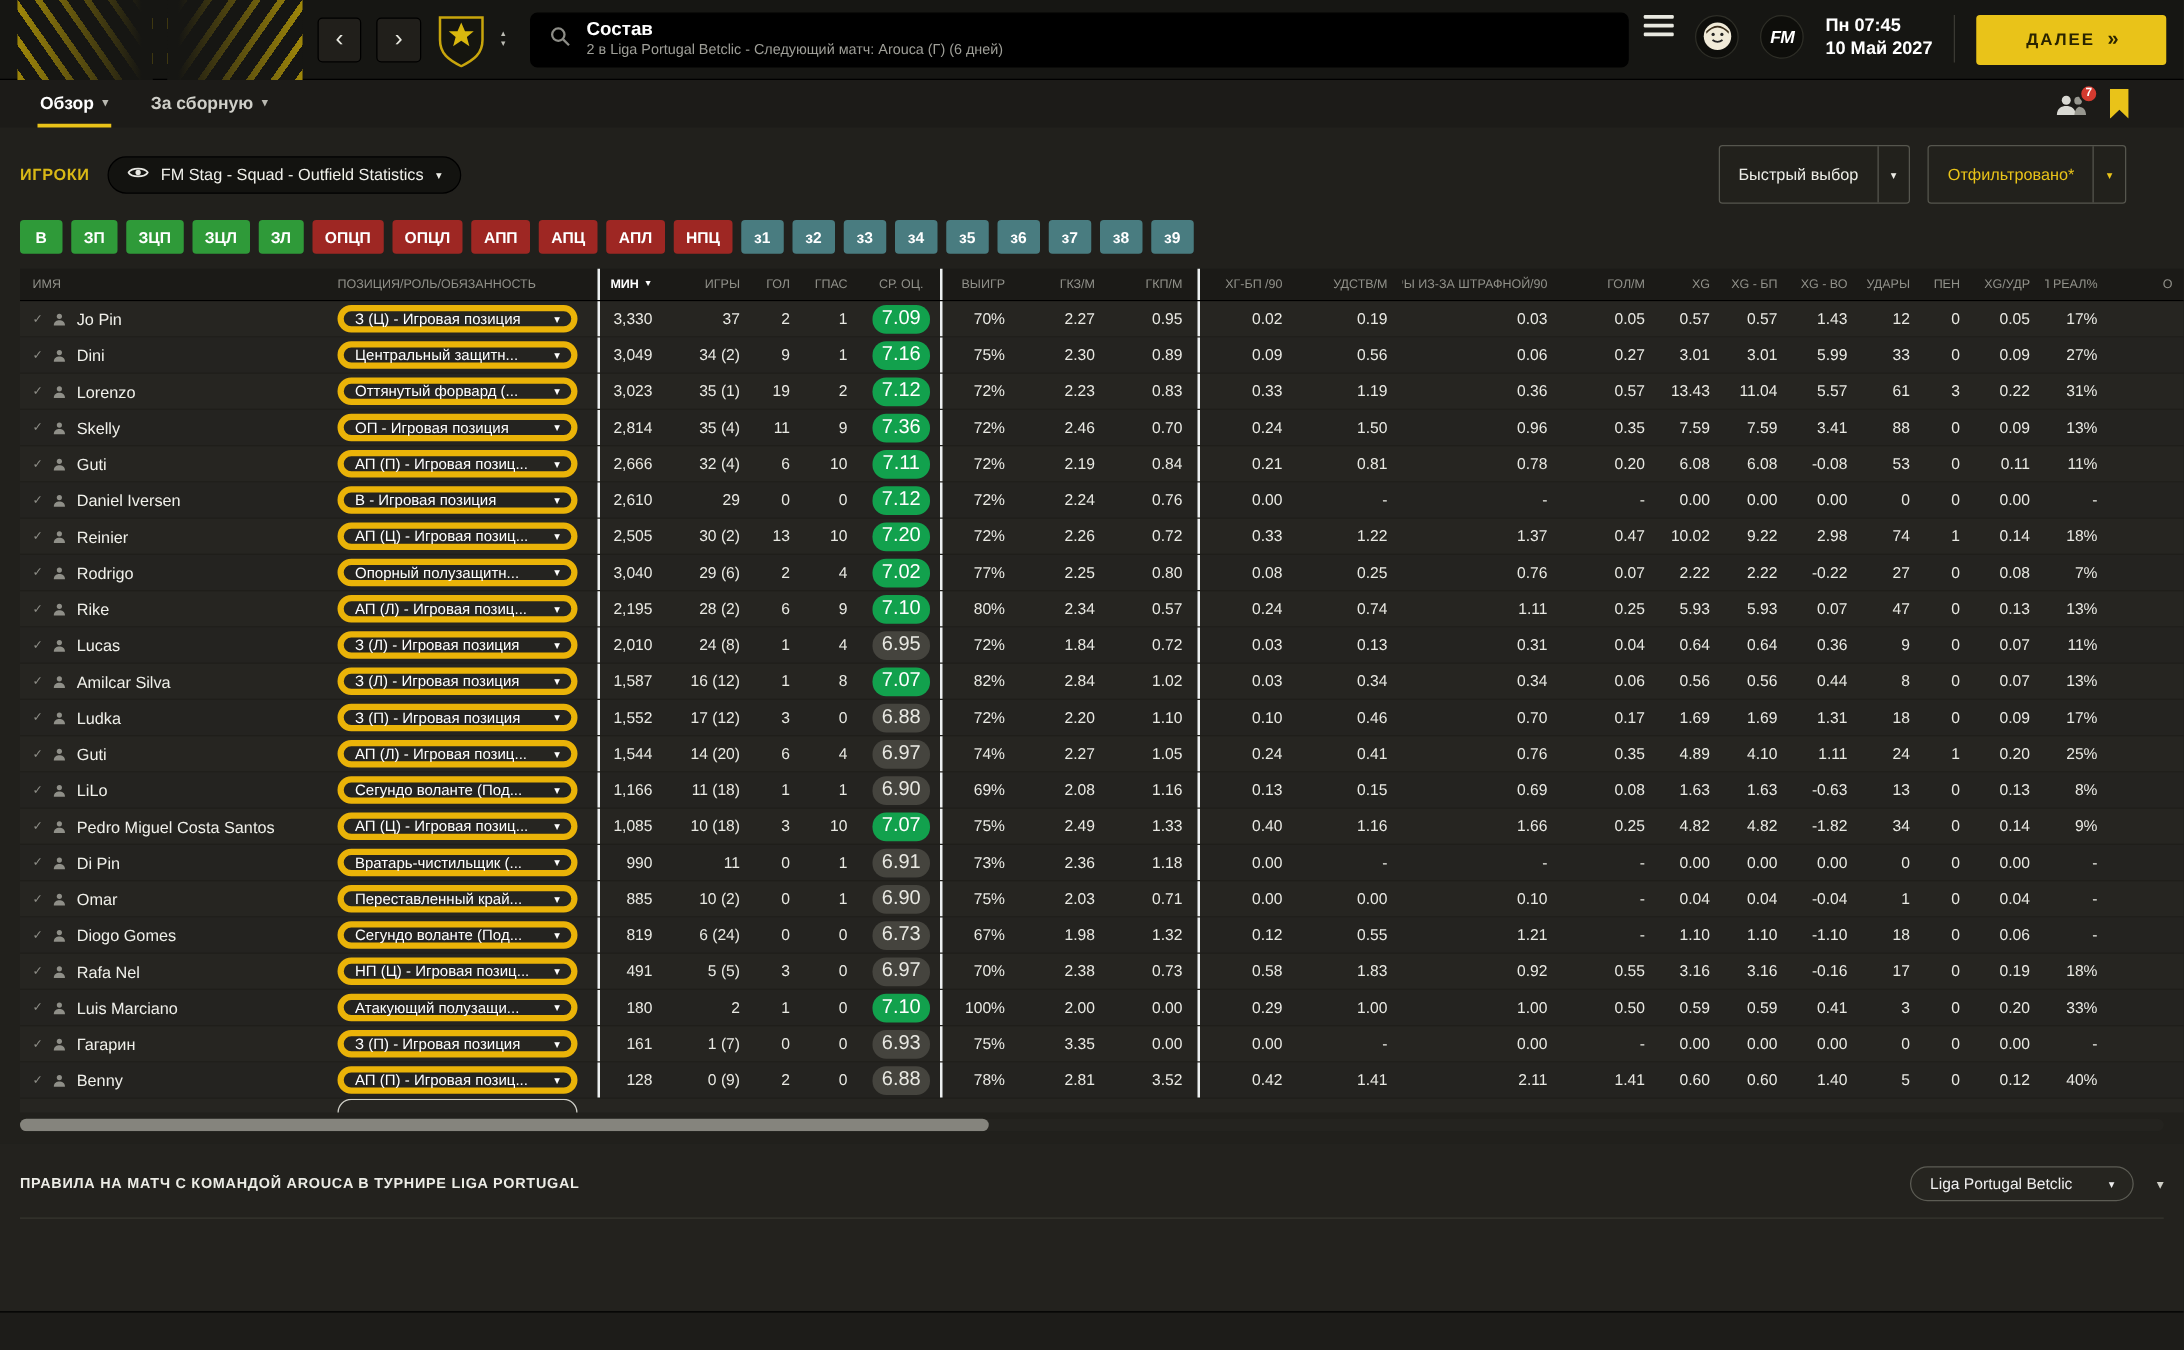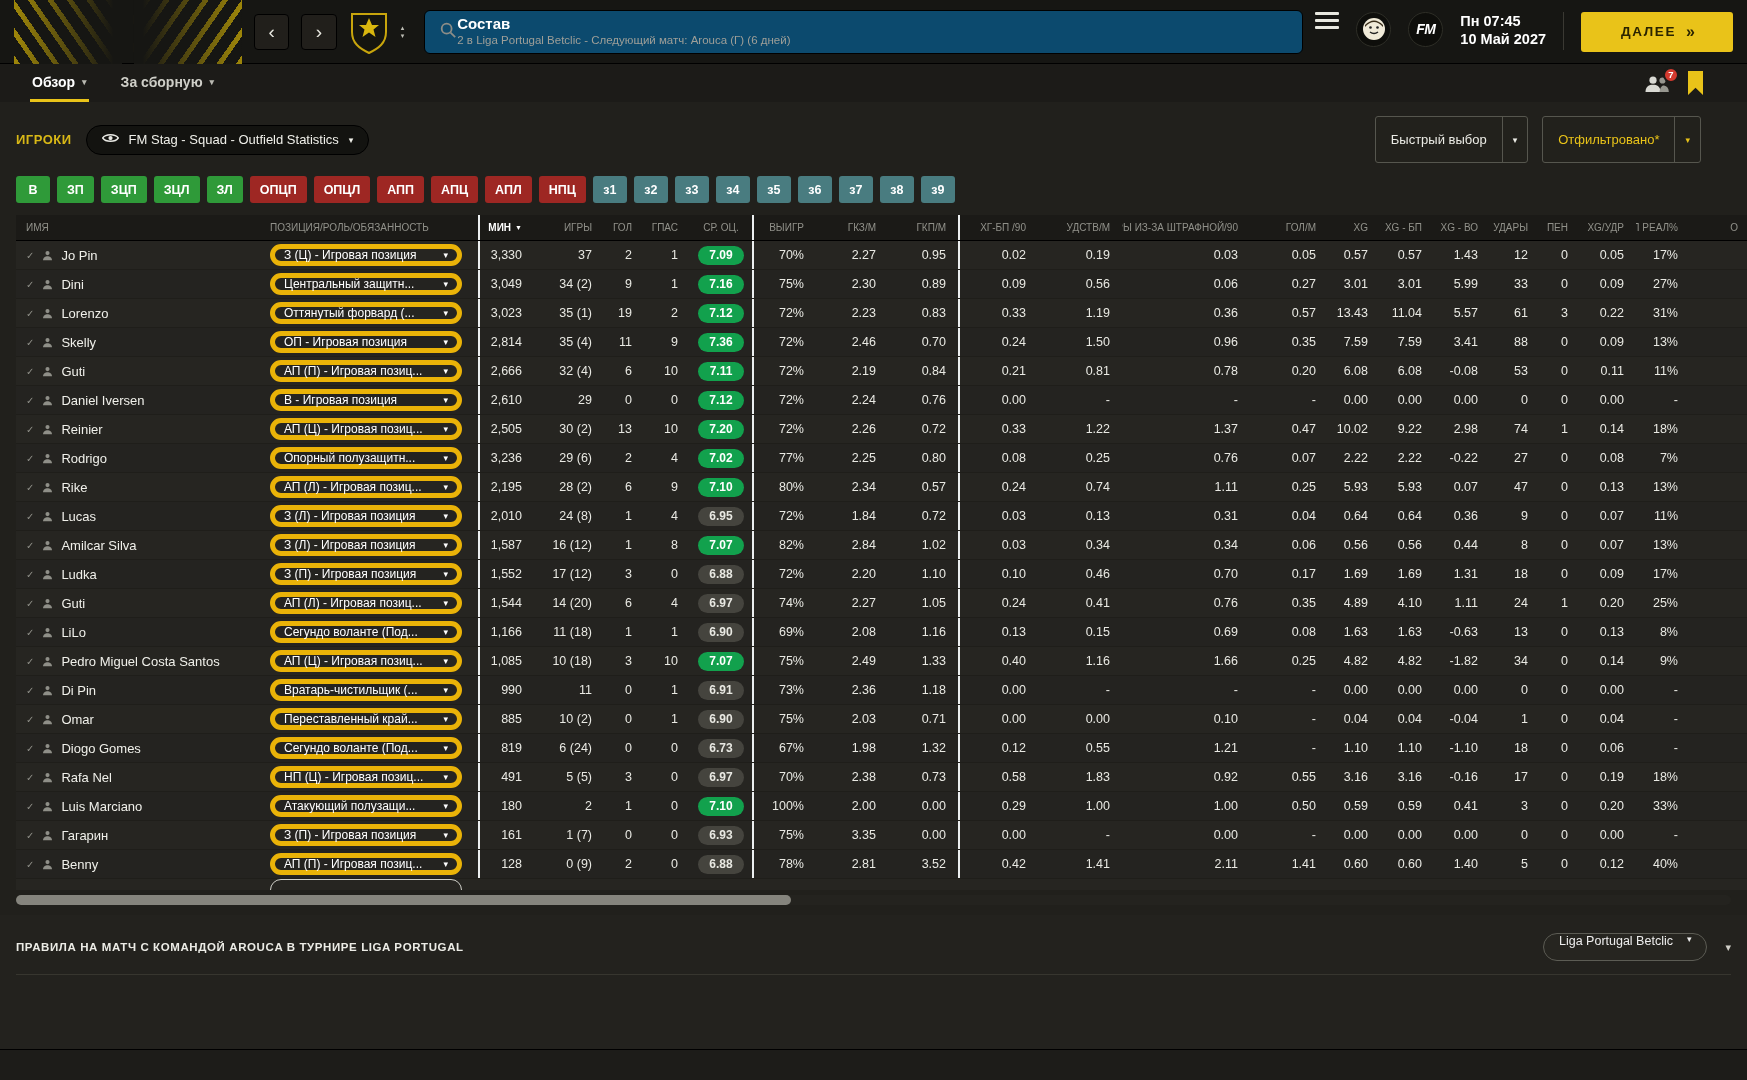--- a/index.html
+++ b/index.html
@@ -14,22 +14,22 @@
   .corner{position:absolute;top:0;width:110px;height:64px;z-index:0;
     background:linear-gradient(90deg,rgba(22,22,19,.15) 0%,#161613 92%),
       repeating-linear-gradient(55deg,#b69a08 0 5px,#161613 5px 16px)}
   .corner.left{left:0}
   .corner.right{right:0;transform:scaleX(-1)}
   .topbar>*{position:relative;z-index:1}
   .navbtn{width:36px;height:36px;background:#211f1b;border:1px solid #000;border-radius:4px;
     color:#e8e8e0;font-size:19px;line-height:1;display:flex;align-items:center;justify-content:center}
   .badge{width:40px;height:44px;display:flex;align-items:center;justify-content:center}
   .badgearrows{display:flex;flex-direction:column;gap:3px;font-size:7px;color:#bdbdb5;line-height:5px;cursor:pointer}
-  .searchbox{margin-left:8px;flex:0 1 895px;height:44px;background:#0c4a6e;border:1px solid #000;
-    border-radius:6px;display:flex;align-items:center;padding:0 14px}
+  .searchbox{margin-left:8px;flex:0 1 895px;height:44px;background:#000000;border:1px solid #000;
+    border-radius:6px;display:flex;align-items:center;gap:12px;padding:0 14px}
   .sb-title{font-size:15px;font-weight:700;color:#fff;line-height:1.2}
   .sb-sub{font-size:11.5px;color:#9f9f98;line-height:1.3}
   .tb-right{margin-left:auto;display:flex;align-items:flex-start;gap:17px}
   .burger{width:24px;display:flex;flex-direction:column;gap:4px;cursor:pointer}
   .burger i{display:block;height:3px;background:#e8e8e0;border-radius:1px}
   .circ{width:35px;height:35px;border-radius:50%;background:#0e0e0b;border:1px solid #2e2e27;
     display:flex;align-items:center;justify-content:center;cursor:pointer;overflow:hidden}
   .fmlogo span{color:#fff;font-weight:700;font-style:italic;font-size:14px;letter-spacing:-.5px}
   .datetime{font-size:14.5px;font-weight:700;color:#fff;line-height:1.3;white-space:nowrap}
   .vdiv{width:1px;height:38px;background:#3a3933}
@@ -94,33 +94,33 @@
   .cname{display:flex;align-items:center;gap:8px;padding-left:10px;line-height:normal}
   .ric{color:#8f8f88;font-size:10px;display:flex;align-items:center}
   .pname{font-size:13px;color:#f0f0ea}
   .c2.cell{display:flex;align-items:center;line-height:normal}
   .rolepill{margin-left:14px;width:192px;height:22px;border:5px solid #eab308;border-radius:12px;
     display:flex;align-items:center;justify-content:space-between;padding:0 9px;cursor:pointer}
   .roletxt{font-size:12px;color:#fff;overflow:hidden;white-space:nowrap}
   .rolepill .chev{color:#fff;font-size:9px;margin-left:6px}
   .c7.cell{display:flex;align-items:center;justify-content:center;line-height:normal}
   .ratepill{display:inline-block;min-width:46px;padding:2.5px 4px;border-radius:11px;
-    font-size:12px;font-weight:700;text-align:center}
+    font-size:16px;font-weight:400;text-align:center}
   .ratepill.good{background:var(--green,#12a14d);color:#fff}
   .ratepill.avg{background:#45443e;color:#e8e8e2}
   .partialrow{height:11px;overflow:hidden;background:#262521}
   .ppill{grid-column:2;margin-left:14px;width:192px;height:22px;border:1px solid #cfcfc8;border-radius:12px}
   .hscroll{position:relative;margin-top:5px;width:1715px;height:10px;background:#24231f;border-radius:5px;cursor:pointer}
   .hthumb{position:absolute;left:0;top:0;height:10px;width:775px;background:#85847d;border-radius:5px;cursor:grab}
 
   
   .footer{position:relative;flex:1;background:#23221e;padding:18px 16px 0;margin-top:10px}
   .fhead{display:flex;align-items:center;border-bottom:1px solid #37362f;padding-bottom:13px}
   .ftitle{font-size:11.5px;font-weight:700;letter-spacing:.6px;color:#ecece6}
-  .comp-pill{margin-left:auto;display:inline-flex;align-items:flex-start;gap:14px;height:28px;
+  .comp-pill{margin-left:auto;display:inline-flex;align-items:center;gap:29px;height:28px;
     padding:0 15px;border:1px solid #5c5c54;border-radius:14px;background:#262520;
     color:#eee;font-size:12.5px;cursor:pointer}
   .collapse{margin-left:18px;color:#cfcfc7;font-size:11px;cursor:pointer}
   .fbody{padding-top:18px;font-size:13px;color:#b7b7b0}
   .footer::after{content:"";position:absolute;left:0;right:0;bottom:0;height:30px;
     background:#1d1c19;border-top:1px solid #000}
 </style>
 </head>
 <body>
 
@@ -614,21 +614,21 @@
                 </svg>
               </span>
               <span class="pname">Rodrigo</span>
             </div>
             <div class="cell c2">
               <div class="rolepill">
                 <span class="roletxt">Опорный полузащитн...</span>
                 <span class="chev">▾</span>
               </div>
             </div>
-            <div class="cell num c3">3,236</div>
+            <div class="cell num c3">3,040</div>
             <div class="cell num c4">29 (6)</div>
             <div class="cell num c5">2</div>
             <div class="cell num c6">4</div>
             <div class="cell c7">
               <span class="ratepill good">7.02</span>
             </div>
             <div class="cell num c8">77%</div>
             <div class="cell num c9">2.25</div>
             <div class="cell num c10">0.80</div>
             <div class="cell num c11">0.08</div>

